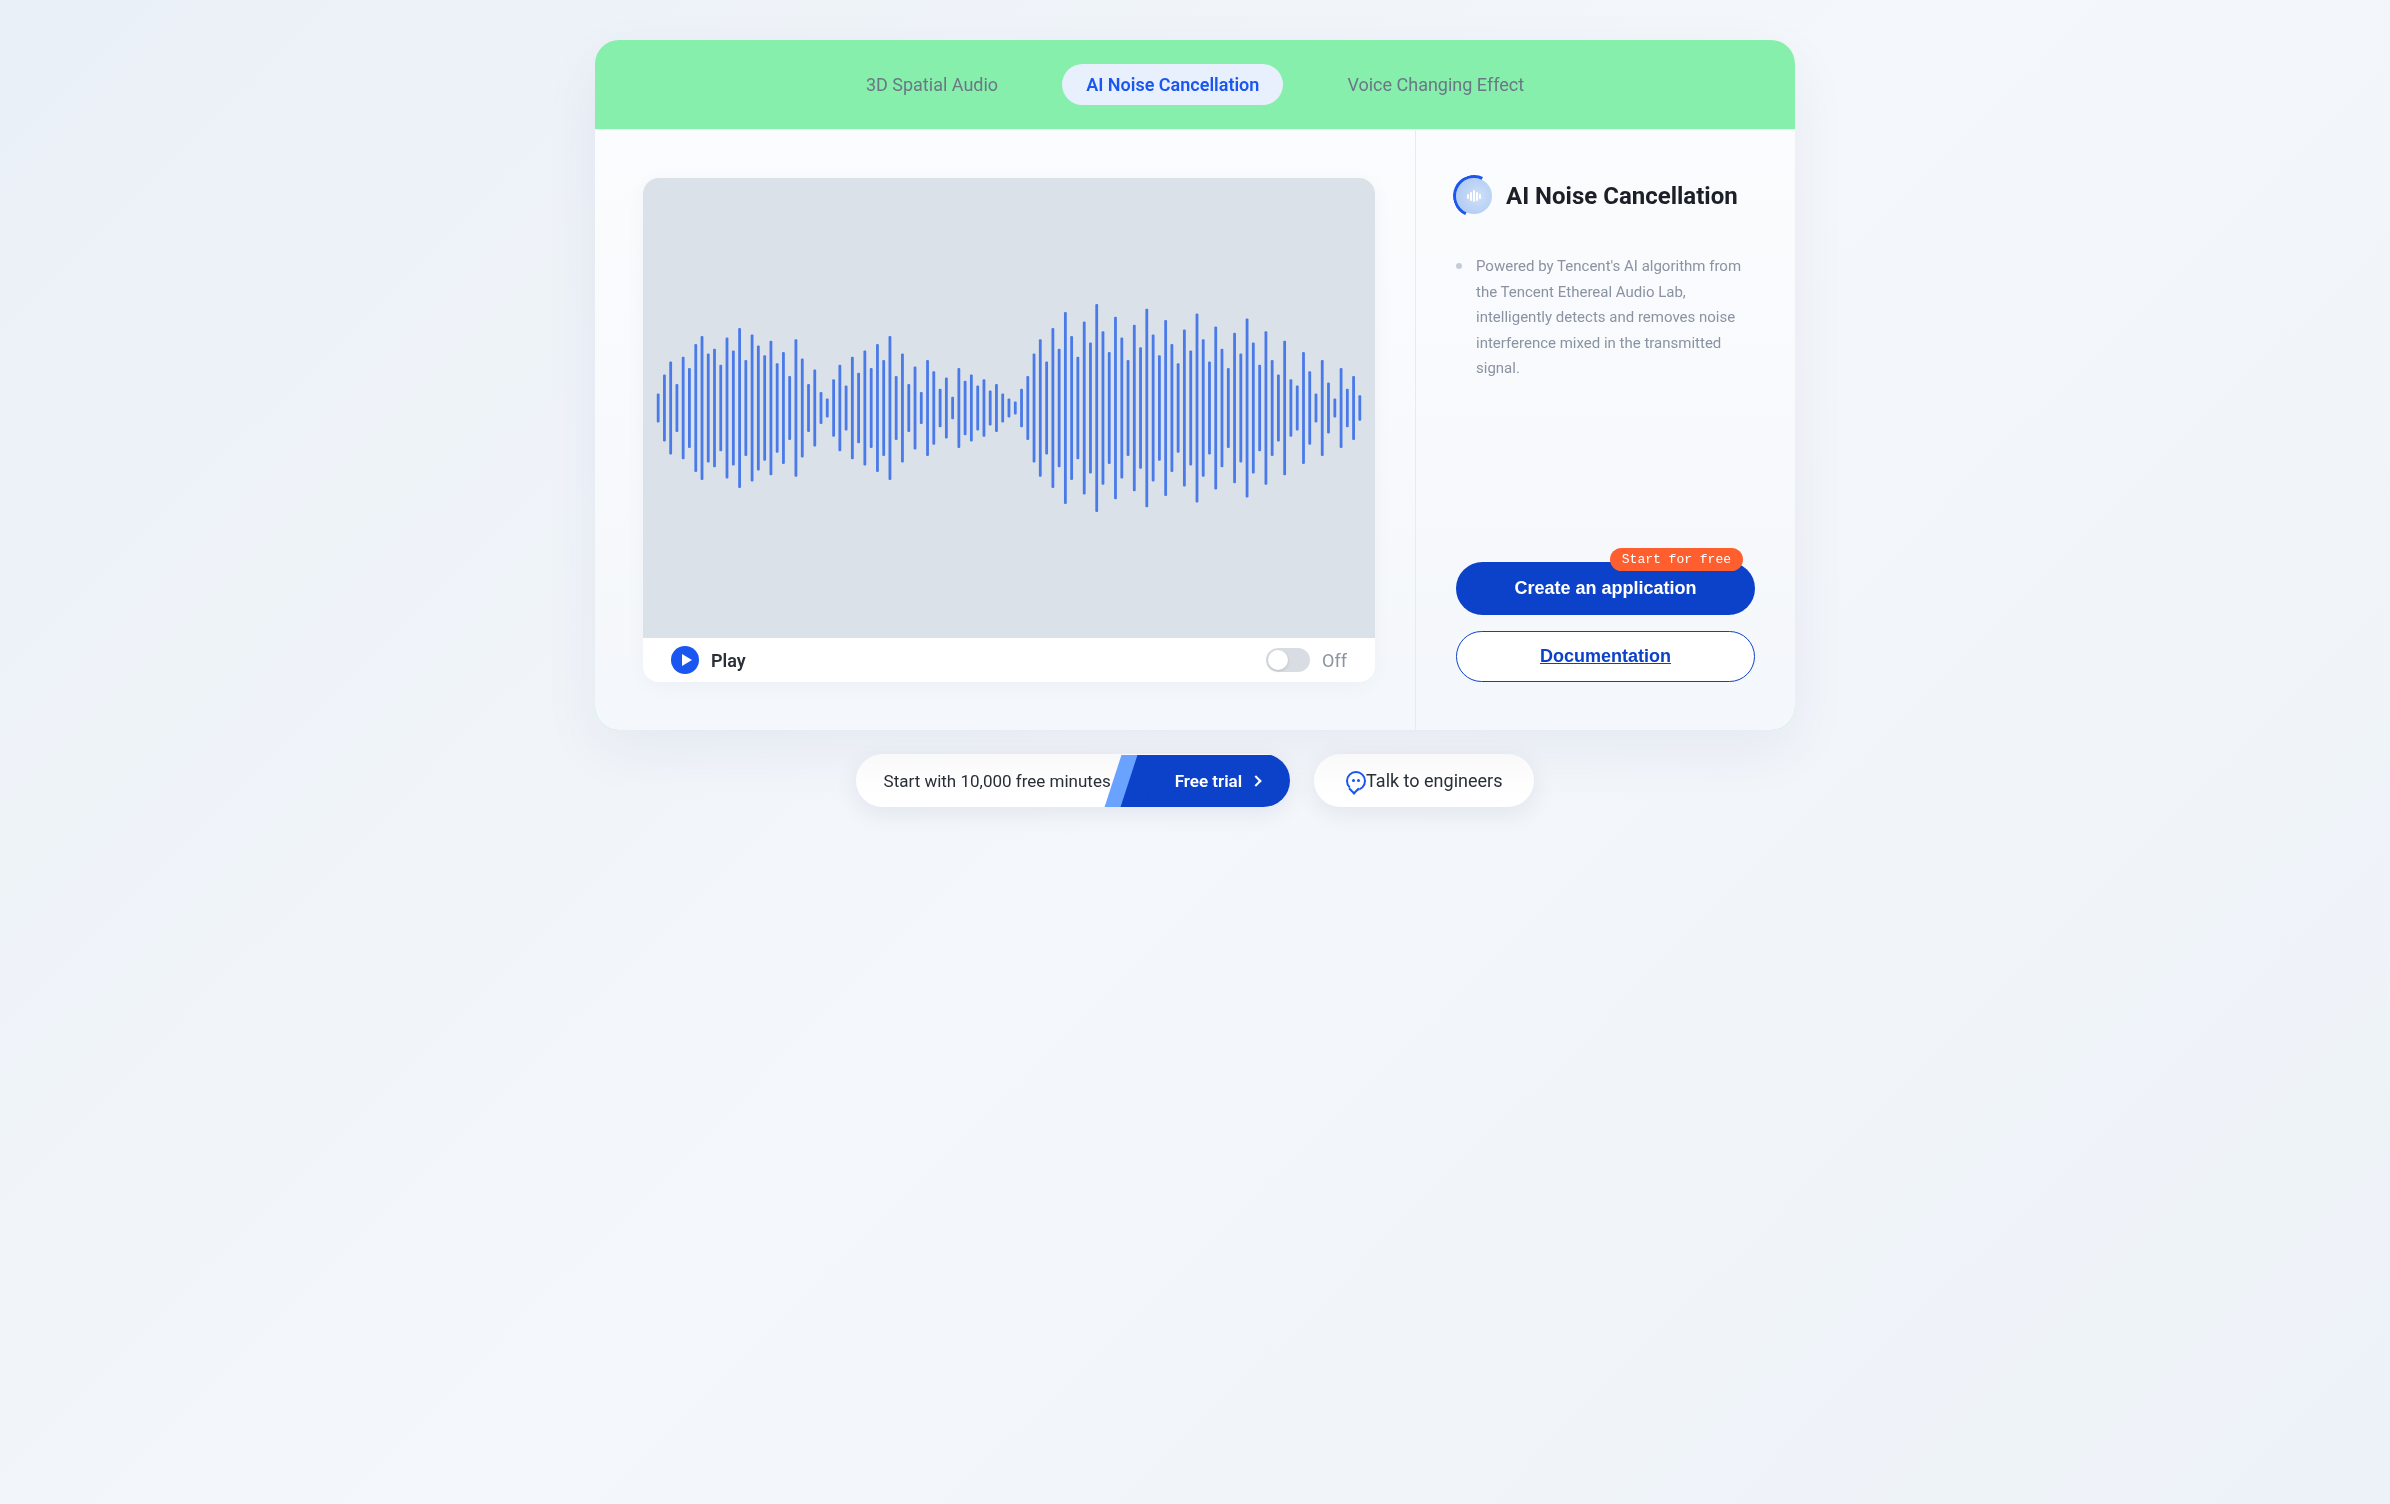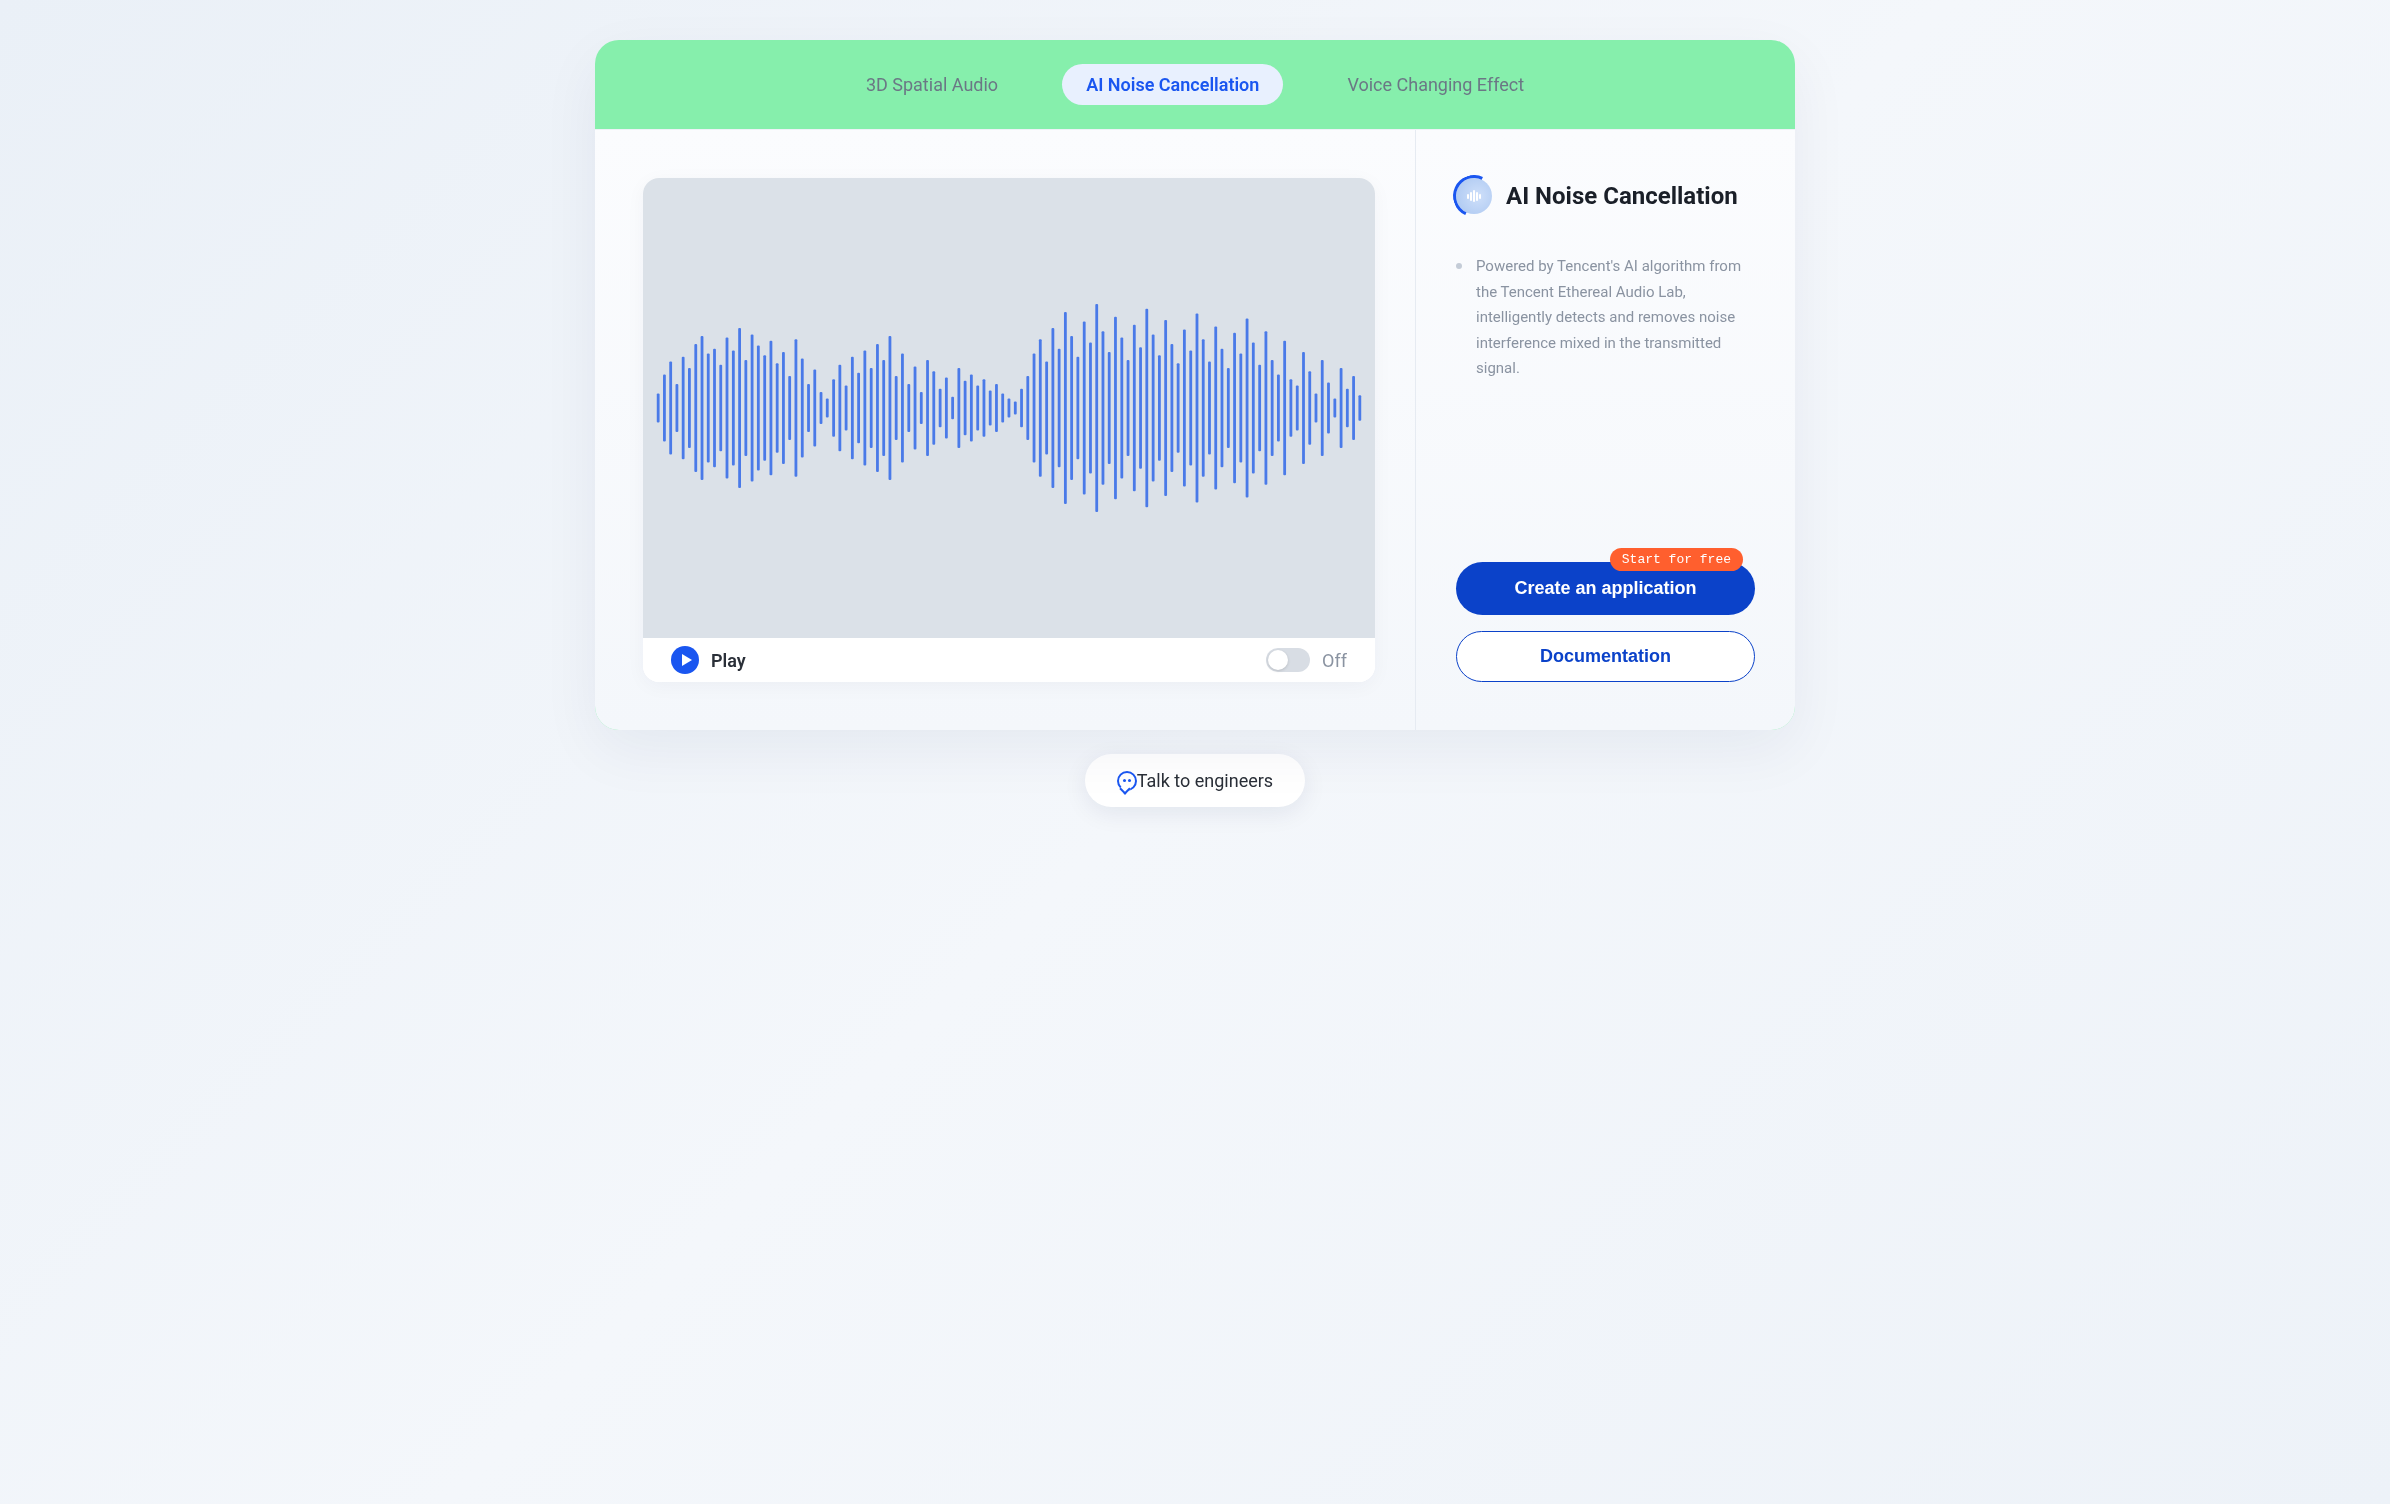--- a/index.html
+++ b/index.html
@@ -228,20 +228,21 @@
     .btn-secondary {
       background: #ffffff;
       color: #0b42c9;
       font-size: 18px;
       font-weight: 600;
       padding: 14px 0;
       border-radius: 999px;
       text-align: center;
       cursor: pointer;
       border: 1.5px solid #0b42c9;
+      text-decoration: underline;
     }
     .badge {
       position: absolute;
       top: -14px;
       right: 12px;
       background: #ff5f2e;
       color: #ffffff;
       font-size: 13px;
       font-weight: 500;
       padding: 4px 12px;
@@ -516,18 +517,26 @@
           <span class="badge">Start for free</span>
         </button>
         <button class="btn-secondary">Documentation</button>
       </div>
     </div>
   </div>
 </div>
 
 <div class="footer-pill-row">
   <div class="footer-pill">
+    <div class="footer-pill-left">Start with 10,000 free minutes</div>
+    <div class="footer-pill-right">
+      <span class="footer-pill-accent"></span>
+      <span style="z-index:1">Free trial</span>
+      <span class="chevron-right"></span>
+    </div>
+  </div>
+  <div class="footer-pill">
     <div class="footer-pill-simple">
       <span class="chat-icon"></span>
       <span>Talk to engineers</span>
     </div>
   </div>
 </div>
 
 </body></html>

